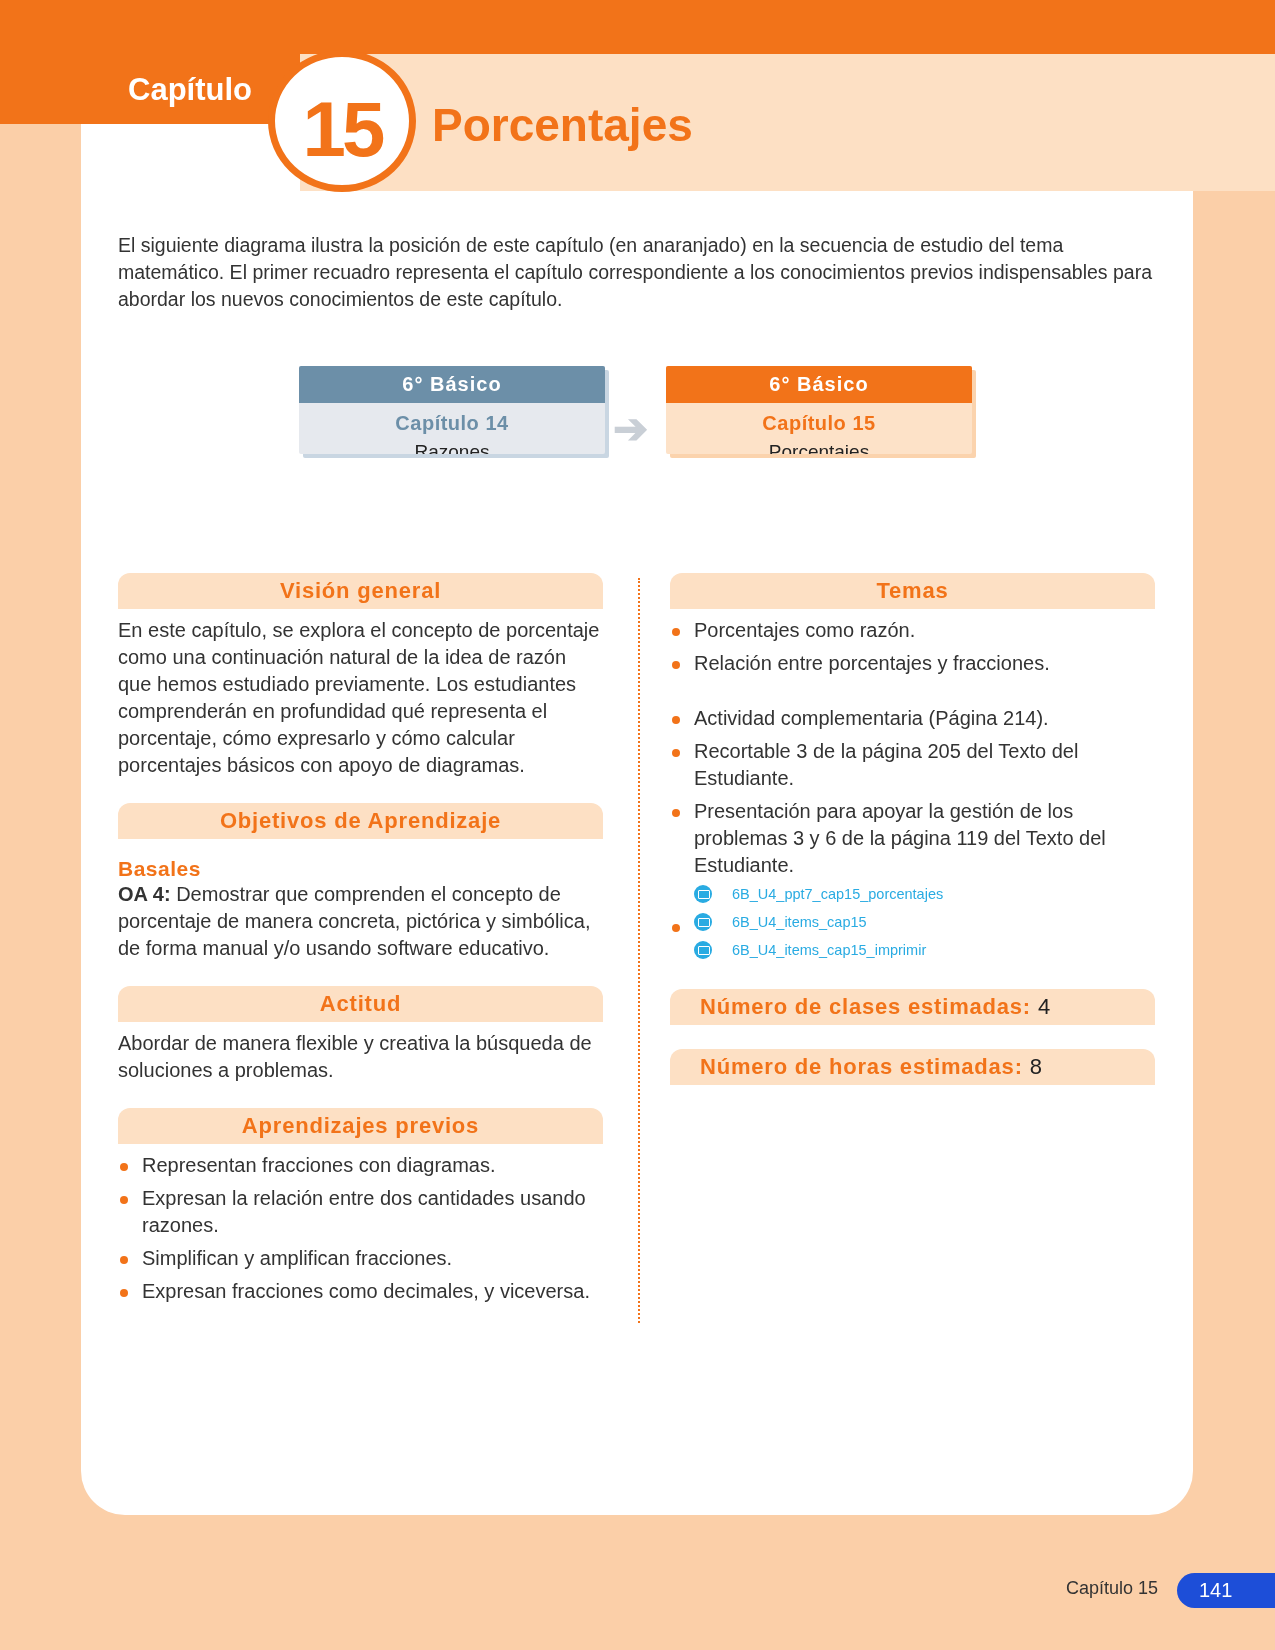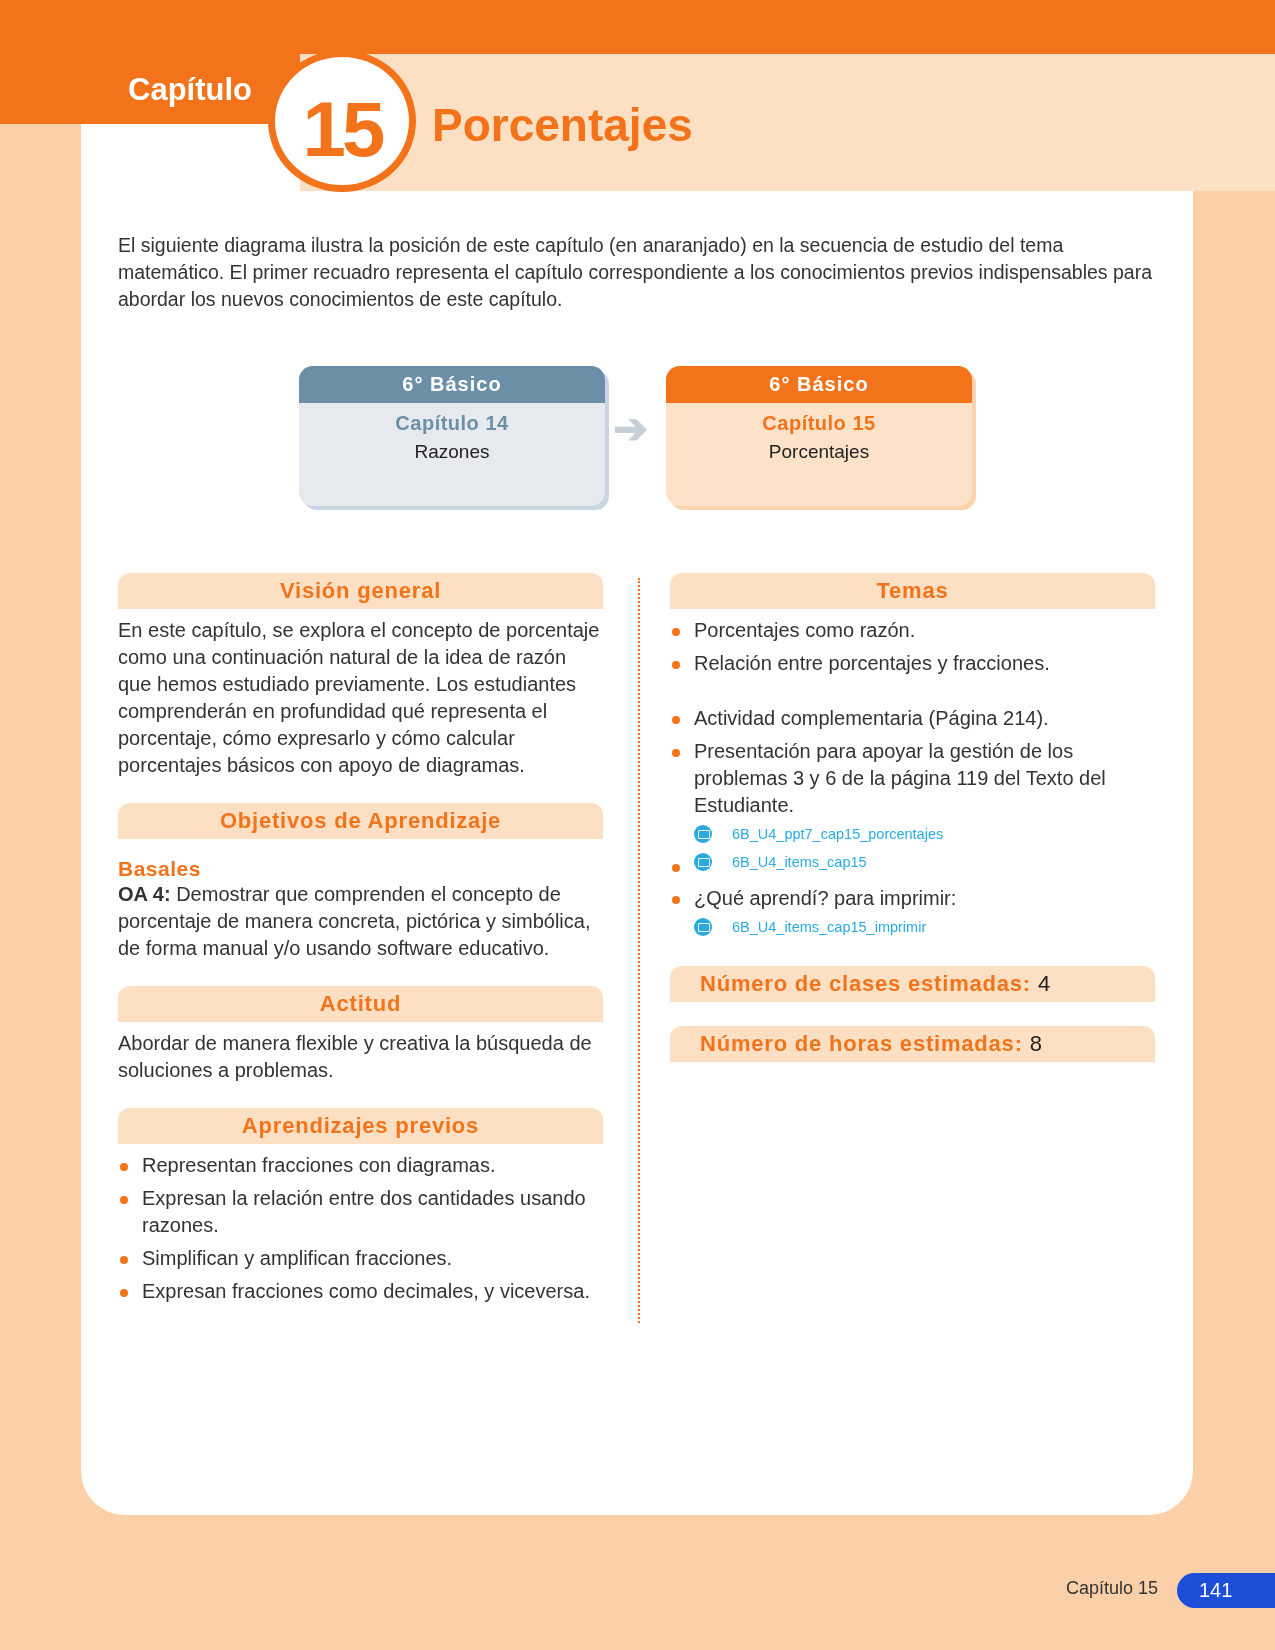--- a/index.html
+++ b/index.html
@@ -9,21 +9,21 @@
   .left-orange { position: absolute; left: 0; top: 0; width: 300px; height: 124px; background: #f27319; }
   .title-band { position: absolute; left: 300px; top: 54px; width: 975px; height: 137px; background: #fde0c4; }
   .panel { position: absolute; left: 81px; top: 124px; width: 1112px; height: 1391px; background: #fff; border-radius: 0 0 44px 44px; }
   .panel-cover { position: absolute; left: 300px; top: 124px; width: 893px; height: 67px; background: #fde0c4; }
   .cap-label { position: absolute; left: 128px; top: 72px; color: #fff; font-size: 31px; font-weight: bold; }
   .circle { position: absolute; left: 268px; top: 50px; width: 148px; height: 142px; border-radius: 50%; background: #fff; border: 7px solid #f27319; display:flex; align-items:center; justify-content:center; }
   .circle span { color: #f27319; font-size: 78px; font-weight: bold; letter-spacing: -4px; margin-top: 16px; }
   .chapter-title { position: absolute; left: 432px; top: 98px; color: #f27319; font-size: 46px; font-weight: bold; }
   .intro { position: absolute; left: 118px; top: 232px; width: 1040px; font-size: 19.5px; line-height: 27px; color: #333; }
 
-  .seq-box { position: absolute; top: 366px; width: 306px; height: 140px; border-radius: 14px; overflow: hidden; }
+  .seq-box { position: absolute; top: 366px; width: 306px; height: 88px; border-radius: 2px; overflow: hidden; }
   .seq-box .hdr { height: 37px; color: #fff; font-weight: bold; font-size: 20px; display:flex; align-items:center; justify-content:center; letter-spacing: 1px; }
   .seq-box .cap { text-align:center; font-size: 20px; margin-top: 9px; font-weight: bold; letter-spacing: 0.5px; }
   .seq-box .name { text-align:center; font-size: 19px; margin-top: 6px; color:#222; }
   .box-prev { left: 299px; background: #e6e9ee; box-shadow: 4px 4px 0 #c9d6e2; }
   .box-prev .hdr { background: #6c8fa8; }
   .box-prev .cap { color: #6c8fa8; }
   .box-cur { left: 666px; background: #fde2c8; box-shadow: 4px 4px 0 #fbd3ad; }
   .box-cur .hdr { background: #f27319; }
   .box-cur .cap { color: #f27319; }
   .arrow { position: absolute; left: 613px; top: 404px; color: #c9cfd6; font-size: 42px; font-weight: bold; }
@@ -103,36 +103,34 @@
 
 <div class="col col-right">
   <div class="sec-hdr">Temas</div>
   <ul class="bullets">
     <li><span class="dot"></span><span>Porcentajes como razón.</span></li>
     <li><span class="dot"></span><span>Relación entre porcentajes y fracciones.</span></li>
   </ul>
   <div style="height:14px"></div>
   <ul class="bullets">
     <li><span class="dot"></span><span>Actividad complementaria (Página 214).</span></li>
+    <li><span class="dot"></span><span>Recortable 3 de la página 205 del Texto del Estudiante.</span></li>
     <li><span class="dot"></span><span>Presentación para apoyar la gestión de los problemas 3 y 6 de la página 119 del Texto del Estudiante.</span></li>
   </ul>
   <div class="file-link">
       <span class="folder-icon"></span>
       <span>6B_U4_ppt7_cap15_porcentajes</span>
     </div>
   <ul class="bullets" style="margin-top:0">
     <li><span class="dot"></span></li>
   </ul>
   <div class="file-link">
       <span class="folder-icon"></span>
       <span>6B_U4_items_cap15</span>
     </div>
-  <ul class="bullets" style="margin-top:14px">
-    <li><span class="dot"></span><span>¿Qué aprendí? para imprimir:</span></li>
-  </ul>
   <div class="file-link">
       <span class="folder-icon"></span>
       <span>6B_U4_items_cap15_imprimir</span>
     </div>
   <div style="height:20px"></div>
   <div class="sec-hdr left"><span>Número de clases estimadas:</span>&nbsp;<span class="value">4</span></div>
   <div style="height:24px"></div>
   <div class="sec-hdr left"><span>Número de horas estimadas:</span>&nbsp;<span class="value">8</span></div>
 </div>
 

